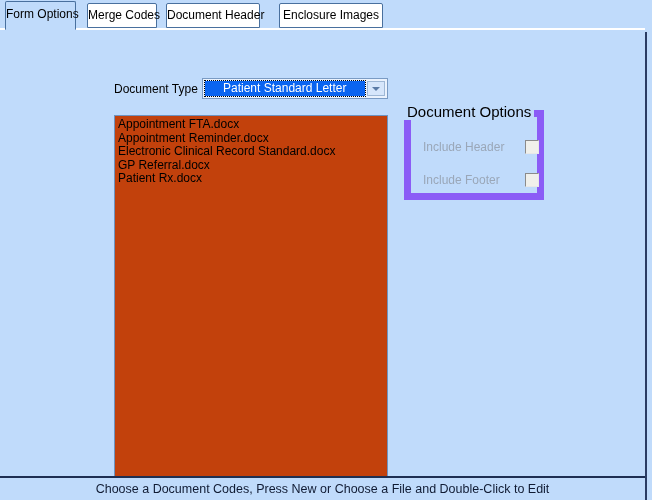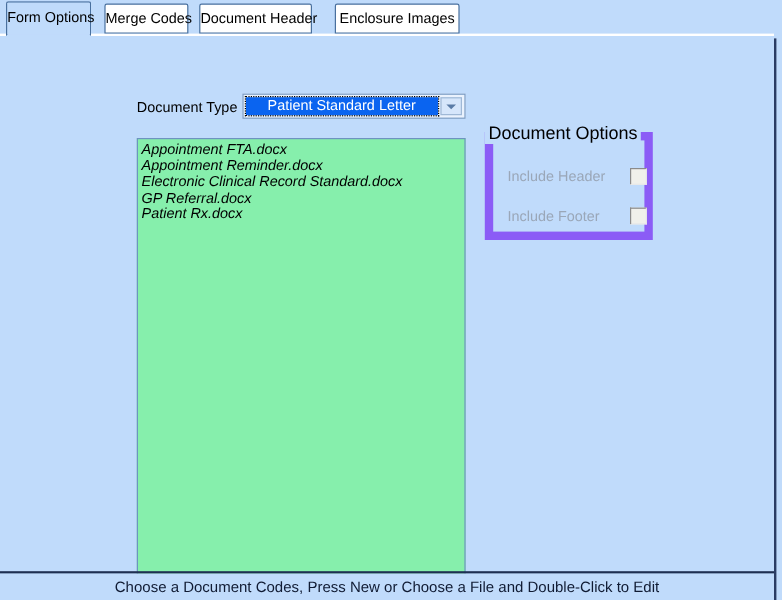--- a/index.html
+++ b/index.html
@@ -159,27 +159,26 @@
     border-top: 4px solid #5a7ba6;
   }
 
   
   .listbox {
     position: absolute;
     left: 114px;
     top: 85px;
     width: 274px;
     height: 366px;
-    background: #86efac;
+    background: #c2410c;
     border: 1px solid #6e93c0;
     box-sizing: border-box;
     overflow: hidden;
     padding: 2px 0 0 2px;
     cursor: default;
-    font-style: italic;
   }
   .list-item {
     font-size: 12px;
     line-height: 13.5px;
     height: 13.5px;
     color: #000;
     white-space: nowrap;
     padding-left: 1px;
     cursor: default;
   }

